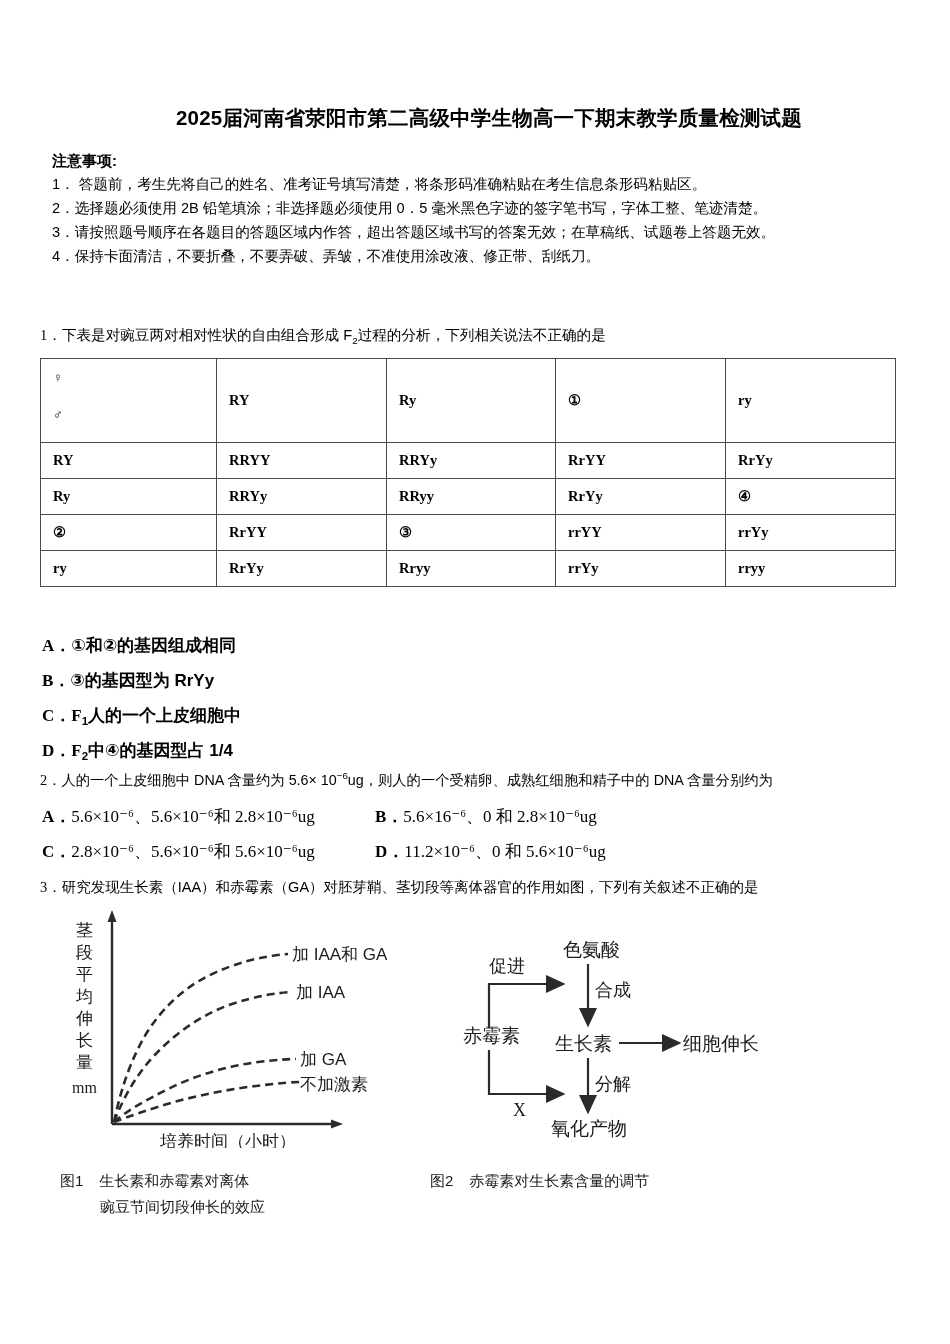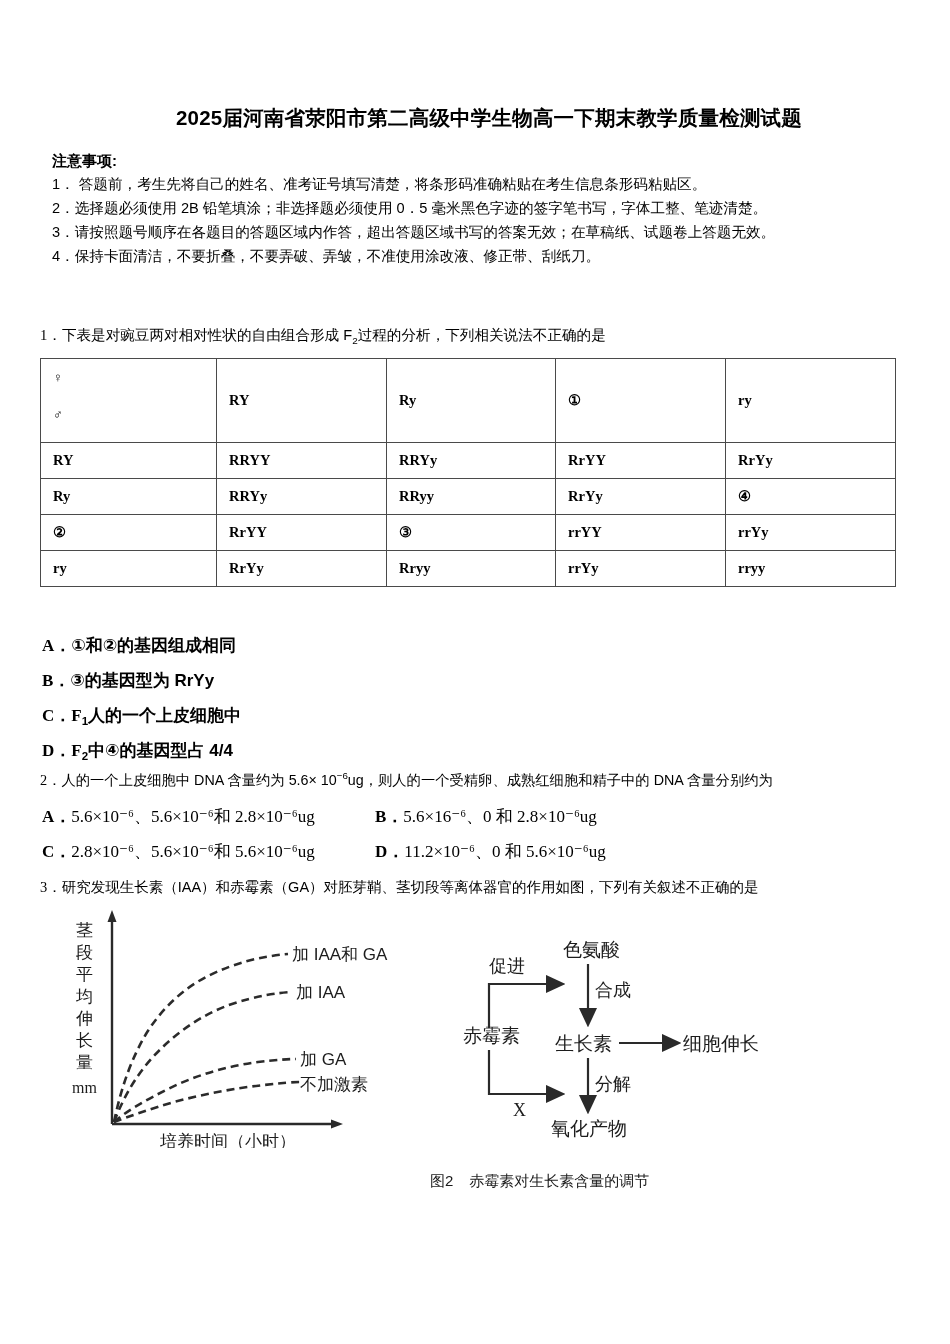--- a/index.html
+++ b/index.html
@@ -259,21 +259,21 @@
   <div class="opt" style="left:42px; top:634px;">
     <span class="lbl">A．</span><span>①和②的基因组成相同</span>
   </div>
   <div class="opt" style="left:42px; top:669px;">
     <span class="lbl">B．</span><span>③的基因型为 RrYy</span>
   </div>
   <div class="opt" style="left:42px; top:704px;">
     <span class="lbl">C．</span><span class="gen">F</span><sub>1</sub><span>人的一个上皮细胞中</span>
   </div>
   <div class="opt" style="left:42px; top:739px;">
-    <span class="lbl">D．</span><span class="gen">F</span><sub>2</sub><span>中④的基因型占 4/4</span>
+    <span class="lbl">D．</span><span class="gen">F</span><sub>2</sub><span>中④的基因型占 1/4</span>
   </div>
 
   <div class="q2-stem">
     <span class="num">2．</span><span>人的一个上皮细胞中 DNA 含量约为 5.6× 10</span><sup>−6</sup><span>ug，则人的一个受精卵、成熟红细胞和精子中的 DNA 含量分别约为</span>
   </div>
 
   <div class="opt" style="left:42px; top:805px;">
     <span class="lbl">A．</span><span class="sci">5.6×10⁻⁶、5.6×10⁻⁶和 2.8×10⁻⁶ug</span>
   </div>
   <div class="opt" style="left:375px; top:805px;">
@@ -348,20 +348,28 @@
       <line x1="164" y1="115" x2="222" y2="115" stroke="#2a2a2a" stroke-width="2.2" marker-end="url(#ah)"></line>
 
       <polyline points="34,100 34,56 106,56" fill="none" stroke="#2a2a2a" stroke-width="2.2" marker-end="url(#ah)"></polyline>
       <text x="34" y="44" font-size="18">促进</text>
 
       <polyline points="34,122 34,166 106,166" fill="none" stroke="#2a2a2a" stroke-width="2.2" marker-end="url(#ah)"></polyline>
       <text x="58" y="188" font-size="18" class="serifTxt">X</text>
     </svg>
   </div>
 
+  <div class="fig-cap fig1-cap">
+    <div>
+      <span class="cap-label">图1</span><span>生长素和赤霉素对离体</span>
+    </div>
+    <div style="padding-left:40px;">
+      <span>豌豆节间切段伸长的效应</span>
+    </div>
+  </div>
 
   <div class="fig-cap fig2-cap">
     <div>
       <span class="cap-label">图2</span><span>赤霉素对生长素含量的调节</span>
     </div>
   </div>
 
 </div>
 
 </body></html>

